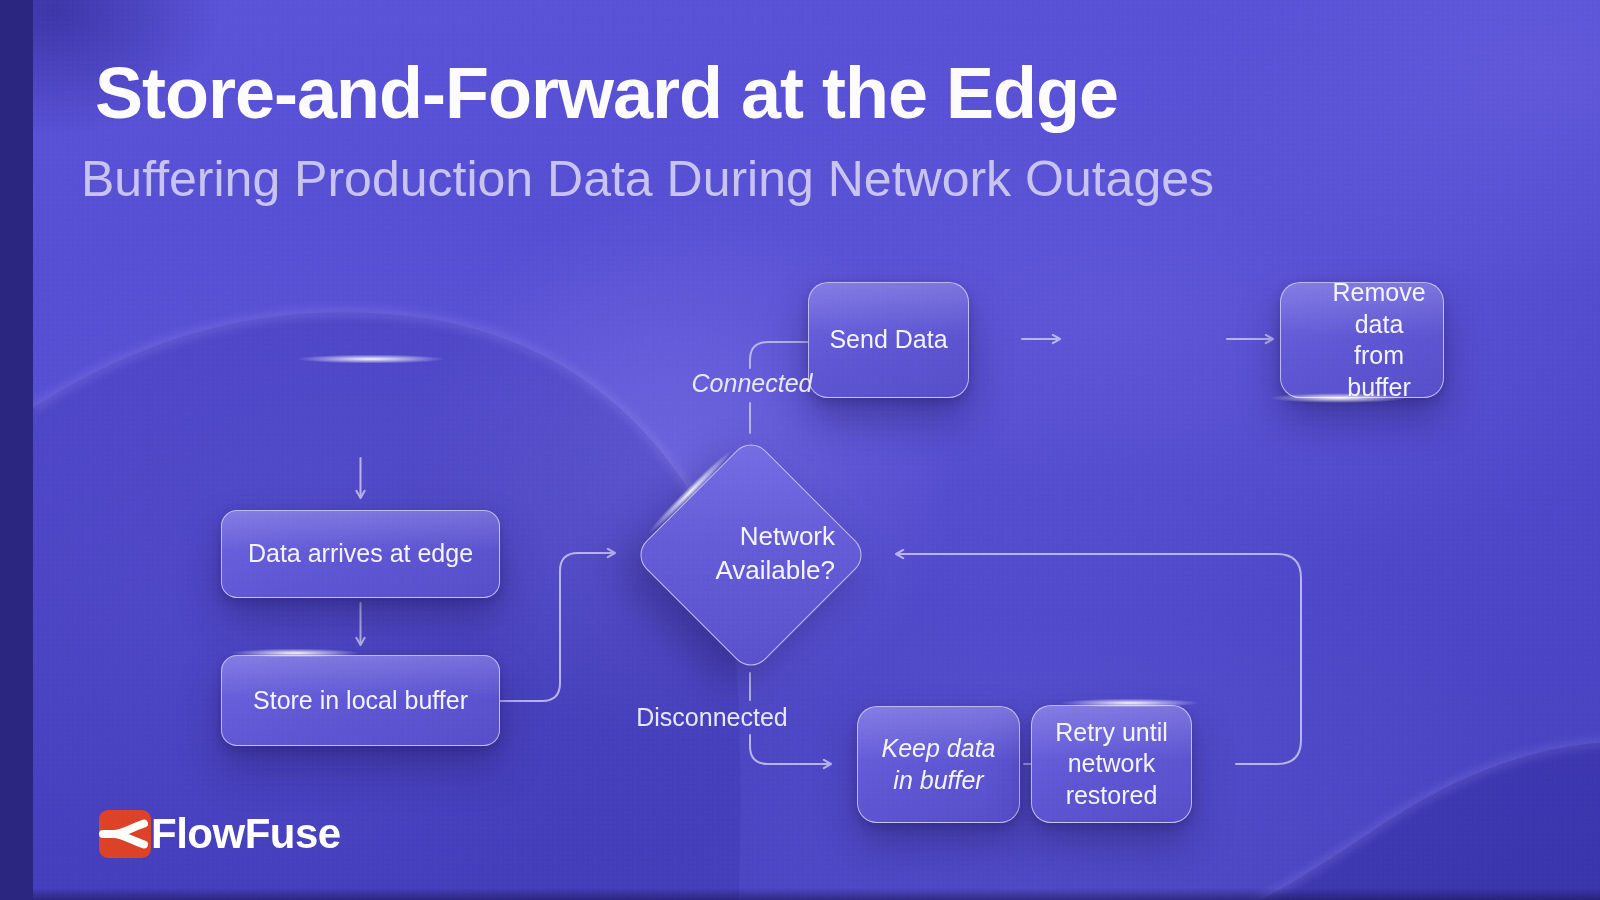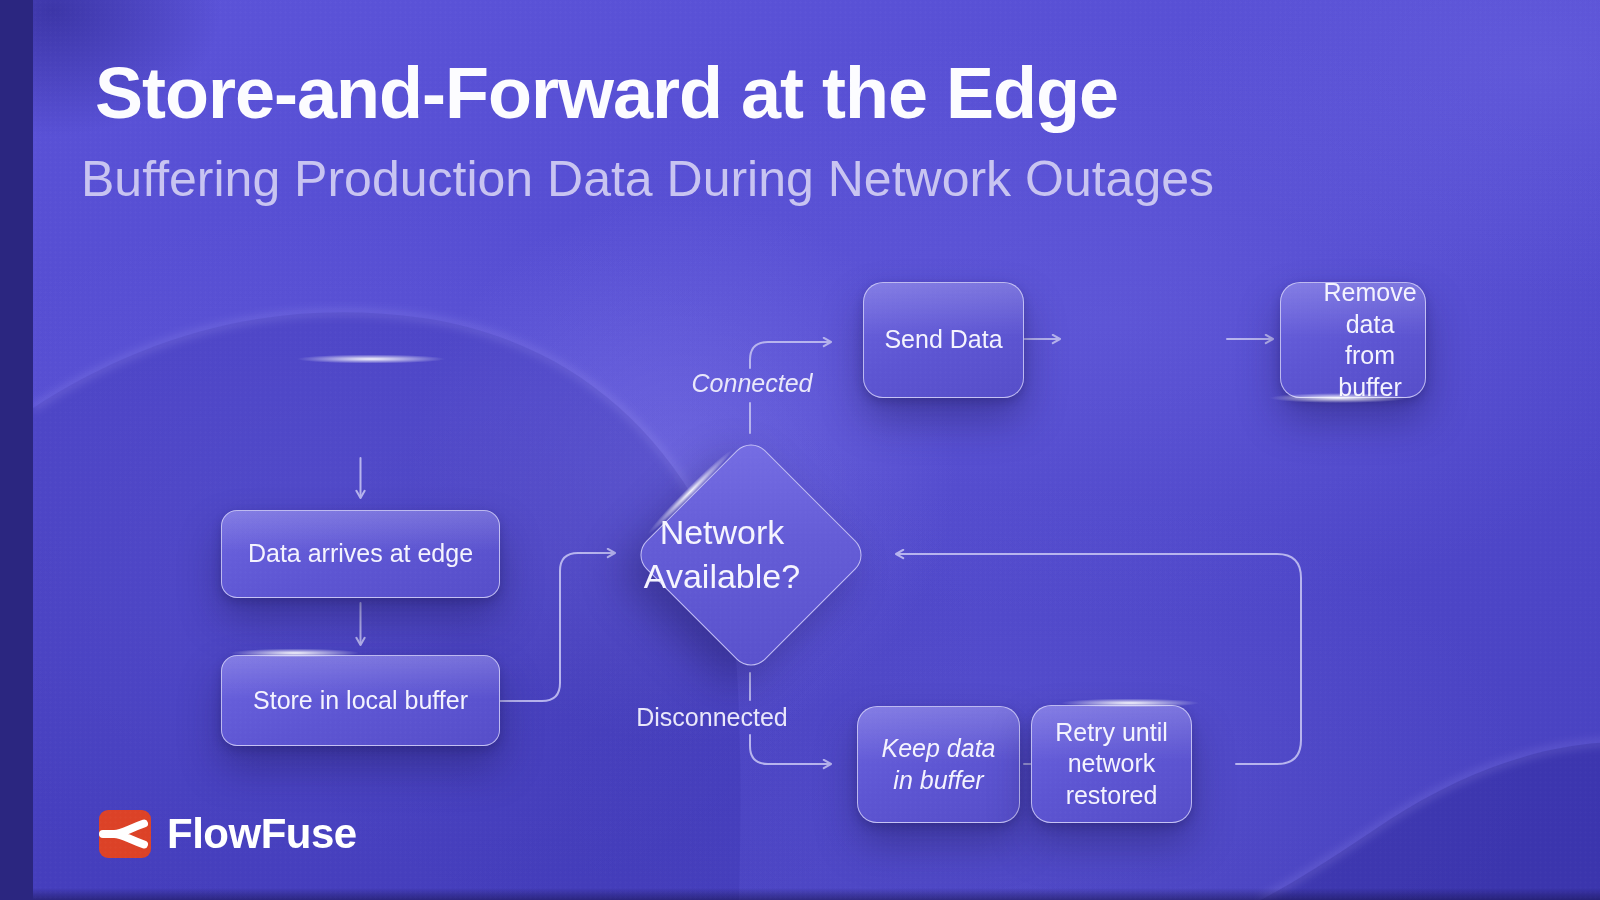--- a/index.html
+++ b/index.html
@@ -37,38 +37,38 @@
       linear-gradient(180deg, rgba(255,255,255,.16), rgba(255,255,255,0) 48%),
       linear-gradient(160deg,#6C64DF 0%,#5D55D2 55%,#564EC9 100%);
     box-shadow:0 22px 40px rgba(25,20,85,.38), 0 4px 10px rgba(25,20,85,.25);
   }
   .node.wide{border-radius:16px;}
   .diamond-shape{position:absolute;left:634px;top:471px;width:166px;height:166px;
     transform:rotate(45deg);border-radius:20px;
     border:1.8px solid rgba(216,214,250,.80);
     background:linear-gradient(to bottom right,#766EE4 0%,#645CD6 45%,#5951CC 100%);
     box-shadow:0 24px 44px rgba(25,20,85,.40);}
-  .diamond-label{position:absolute;left:604px;top:471px;width:170px;height:166px;
-    display:flex;align-items:center;justify-content:center;text-align:center;
-    color:#F5F4FE;font-size:34px;line-height:1.30;}
+  .diamond-label{position:absolute;left:632px;top:471px;width:170px;height:166px;
+    display:flex;align-items:center;justify-content:center;text-align:right;
+    color:#F5F4FE;font-size:26px;line-height:1.30;}
 
   .edge-label{position:absolute;transform:translate(-50%,-50%);color:#E9E7FA;
     font-size:25px;white-space:nowrap;}
 
   
   .streak{position:absolute;transform:translate(-50%,-50%);pointer-events:none;
     background:radial-gradient(ellipse at center, rgba(255,255,255,.95), rgba(255,255,255,0) 70%);}
   .streak.s1{left:338px;top:359px;width:150px;height:9px;}
   .streak.s2{left:262px;top:653px;width:130px;height:9px;}
   .streak.s3{left:1097px;top:703px;width:140px;height:9px;}
   .streak.s4{left:1306px;top:398px;width:140px;height:10px;}
   .streak.s5{left:657px;top:492px;width:120px;height:9px;transform:translate(-50%,-50%) rotate(-45deg);}
 
   
-  .logo{position:absolute;left:66px;top:810px;display:flex;align-items:flex-start;gap:16px;}
+  .logo{position:absolute;left:66px;top:810px;display:flex;align-items:flex-start;gap:0;}
   .logo-text{color:#FFFFFF;font-size:42px;font-weight:700;letter-spacing:-.5px;}
 
   .bottom-edge{position:absolute;left:0;right:0;bottom:0;height:12px;pointer-events:none;
     background:linear-gradient(to bottom, rgba(25,20,90,0), rgba(22,18,78,.55));}
 </style>
 </head>
 <body>
 
 <div class="canvas">
 
@@ -115,24 +115,24 @@
   </div>
   <div class="node wide" style="left:188px;top:655px;width:279px;height:91px;">
     <span>Store in local buffer</span>
   </div>
 
   <div class="diamond-shape"></div>
   <div class="diamond-label">
     <span>Network Available?</span>
   </div>
 
-  <div class="node" style="left:830px;top:282px;width:161px;height:116px;">
+  <div class="node" style="left:775px;top:282px;width:161px;height:116px;">
     <span>Send Data</span>
   </div>
-  <div class="node" style="left:1247px;top:282px;width:146px;height:116px;padding-left:48px;">
+  <div class="node" style="left:1247px;top:282px;width:164px;height:116px;padding-left:48px;">
     <span>Remove data from buffer</span>
   </div>
   <div class="node" style="left:824px;top:706px;width:163px;height:117px;font-style:italic;">
     <span>Keep data in buffer</span>
   </div>
   <div class="node" style="left:998px;top:705px;width:161px;height:118px;">
     <span>Retry until network restored</span>
   </div>
 
   <div class="edge-label" style="left:719px;top:383px;font-style:italic;">Connected</div>

